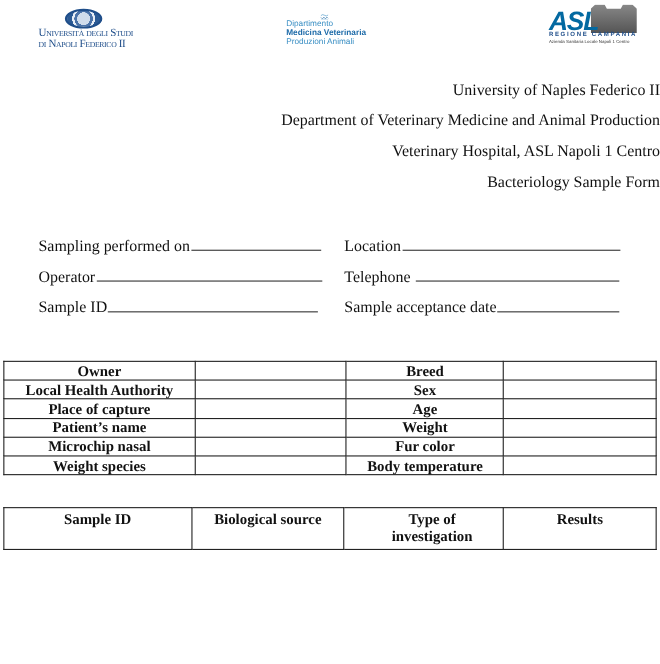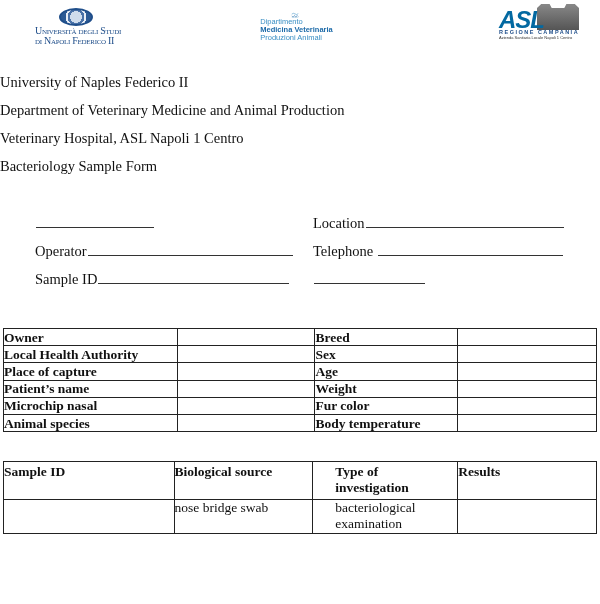--- a/index.html
+++ b/index.html
@@ -16,26 +16,26 @@
   #logo-dmv .txt b { color:#1c6aa8; }
   #logo-asl { left:497px; top:4px; width:100px; height:36px; }
   #logo-asl .asl { position:absolute; left:2px; top:4px; font-family:"Liberation Sans",sans-serif; font-weight:bold;
       font-size:24px; color:#0369a1; letter-spacing:-1px; line-height:24px; font-style:italic;}
   #logo-asl .castle { position:absolute; left:40px; top:0; width:42px; height:26px; background:
       linear-gradient(#888,#555); clip-path:polygon(0 15%,10% 0,30% 0,35% 15%,65% 15%,70% 0,90% 0,100% 15%,100% 100%,0 100%); }
   #logo-asl .reg { position:absolute; left:2px; top:25px; font-family:"Liberation Sans",sans-serif; font-size:5.5px;
       font-weight:bold; letter-spacing:1.5px; color:#1f4e8a; white-space:nowrap;}
   #logo-asl .sub { position:absolute; left:2px; top:31px; font-family:"Liberation Sans",sans-serif; font-size:4px; color:#333; white-space:nowrap;}
 
-  .heading { position:absolute; left:0; width:600px; text-align:left; font-size:14.5px; }
+  .heading { position:absolute; left:0; width:600px; text-align:right; font-size:14.5px; }
   .field { position:absolute; font-size:14.5px; white-space:nowrap; display:flex; align-items:baseline; }
   .field .line { display:inline-block; border-bottom:1px solid #333; height:12px; margin-left:1px; }
 
   table { position:absolute; border-collapse:collapse; font-size:13.5px; }
-  td, th { border:1.5px solid #222; padding:0; text-align:left; }
+  td, th { border:1.5px solid #222; padding:0; text-align:center; }
   #info-table { left:3px; top:328px; width:594px; }
   #info-table td { height:16.2px; line-height:15px; }
   #info-table .lbl { font-weight:bold; }
   #sample-table { left:3px; top:461px; width:594px; }
   #sample-table th { font-weight:bold; vertical-align:top; height:35px; line-height:16px; padding-top:2px; }
   #sample-table td { vertical-align:top; height:33px; line-height:16px; }
 </style>
 </head>
 <body>
 
@@ -66,39 +66,41 @@
   <div class="reg">REGIONE CAMPANIA</div>
   <div class="sub">Azienda Sanitaria Locale Napoli 1 Centro</div>
 </div>
 
 <div class="heading" style="top:74px">University of Naples Federico II</div>
 <div class="heading" style="top:102px">Department of Veterinary Medicine and Animal Production</div>
 <div class="heading" style="top:130px">Veterinary Hospital, ASL Napoli 1 Centro</div>
 <div class="heading" style="top:158px">Bacteriology Sample Form</div>
 
 <div class="field" style="left:35px; top:215px">
+  <span>Sampling performed on</span>
   <span class="line" style="width:118px"></span>
 </div>
 <div class="field" style="left:313px; top:215px">
   <span>Location</span>
   <span class="line" style="width:198px"></span>
 </div>
 <div class="field" style="left:35px; top:243px">
   <span>Operator</span>
   <span class="line" style="width:205px"></span>
 </div>
 <div class="field" style="left:313px; top:243px">
   <span>Telephone</span>
   <span class="line" style="width:185px; margin-left:5px"></span>
 </div>
 <div class="field" style="left:35px; top:271px">
   <span>Sample ID</span>
   <span class="line" style="width:191px"></span>
 </div>
 <div class="field" style="left:313px; top:271px">
+  <span>Sample acceptance date</span>
   <span class="line" style="width:111px"></span>
 </div>
 
 <table id="info-table">
   <colgroup>
       <col style="width:174px">
       <col style="width:138px">
       <col style="width:143px">
       <col style="width:139px">
     </colgroup>
@@ -127,21 +129,21 @@
       <td class="lbl">Weight</td>
       <td></td>
     </tr>
     <tr>
       <td class="lbl">Microchip nasal</td>
       <td></td>
       <td class="lbl">Fur color</td>
       <td></td>
     </tr>
     <tr>
-      <td class="lbl">Animal species</td>
+      <td class="lbl">Weight species</td>
       <td></td>
       <td class="lbl">Body temperature</td>
       <td></td>
     </tr>
   </tbody>
 </table>
 
 <table id="sample-table">
   <colgroup>
       <col style="width:171px">
@@ -151,20 +153,14 @@
     </colgroup>
   <thead>
     <tr>
       <th>Sample ID</th>
       <th>Biological source</th>
       <th style="padding-left:22px;padding-right:7px">Type of investigation</th>
       <th>Results</th>
     </tr>
   </thead>
   <tbody>
-    <tr>
-      <td></td>
-      <td>nose bridge swab</td>
-      <td style="padding:0 22px">bacteriological examination</td>
-      <td></td>
-    </tr>
   </tbody>
 </table>
 
 </body></html>

